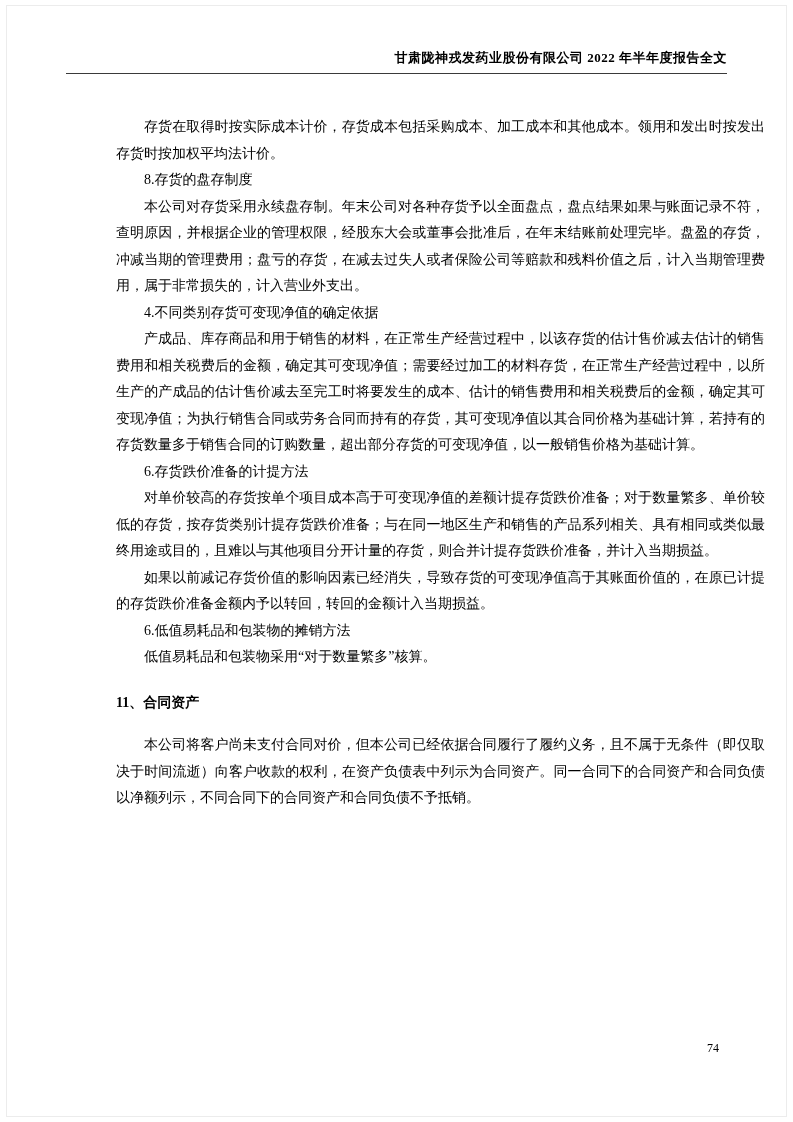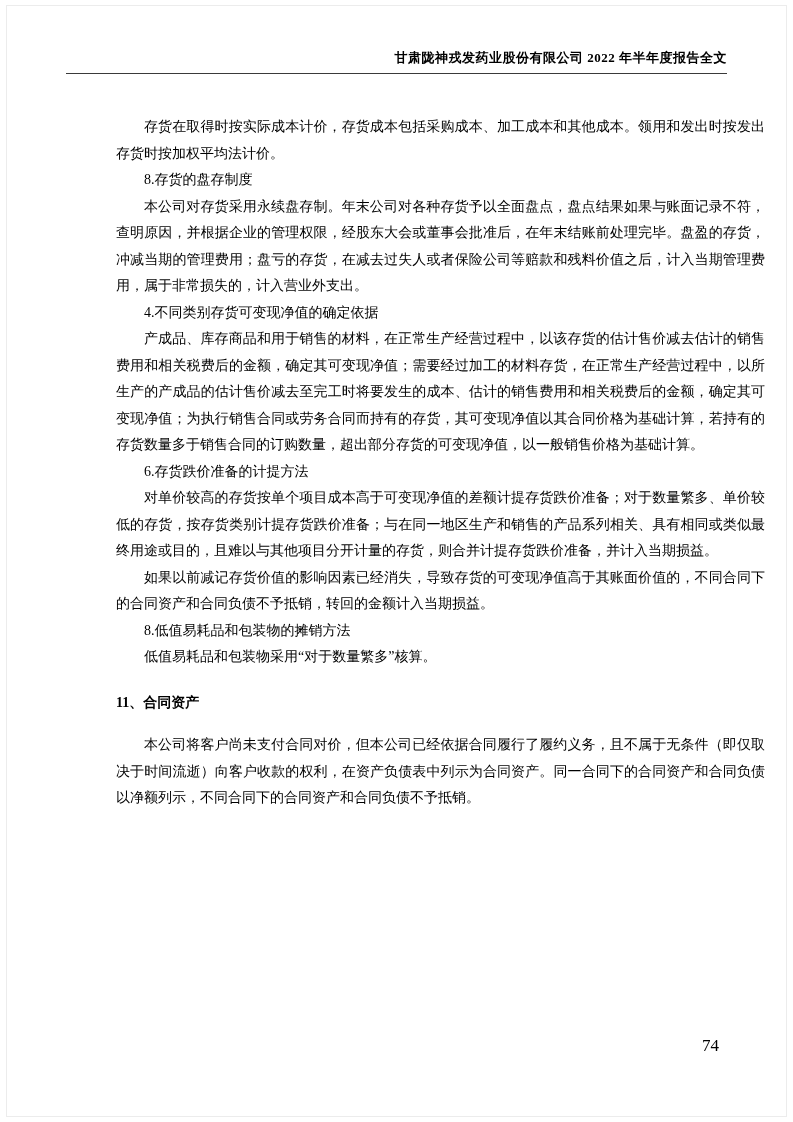--- a/index.html
+++ b/index.html
@@ -58,42 +58,42 @@
   .doc-content p.section-title {
     font-weight: bold;
     text-indent: 0;
     margin-top: 19px;
     margin-bottom: 16px;
   }
   .page-number {
     position: absolute;
     right: 74px;
     bottom: 66px;
-    font-size: 17px;
+    font-size: 12px;
   }
 </style>
 </head>
 <body>
 
 <div class="page">
   <div class="page-frame"></div>
 
   <div class="doc-header">
     <span>甘肃陇神戎发药业股份有限公司 2022 年半年度报告全文</span>
   </div>
 
   <div class="doc-content">
     <p>存货在取得时按实际成本计价，存货成本包括采购成本、加工成本和其他成本。领用和发出时按发出存货时按加权平均法计价。</p>
     <p class="subhead">8.存货的盘存制度</p>
     <p>本公司对存货采用永续盘存制。年末公司对各种存货予以全面盘点，盘点结果如果与账面记录不符，查明原因，并根据企业的管理权限，经股东大会或董事会批准后，在年末结账前处理完毕。盘盈的存货，冲减当期的管理费用；盘亏的存货，在减去过失人或者保险公司等赔款和残料价值之后，计入当期管理费用，属于非常损失的，计入营业外支出。</p>
     <p class="subhead">4.不同类别存货可变现净值的确定依据</p>
     <p>产成品、库存商品和用于销售的材料，在正常生产经营过程中，以该存货的估计售价减去估计的销售费用和相关税费后的金额，确定其可变现净值；需要经过加工的材料存货，在正常生产经营过程中，以所生产的产成品的估计售价减去至完工时将要发生的成本、估计的销售费用和相关税费后的金额，确定其可变现净值；为执行销售合同或劳务合同而持有的存货，其可变现净值以其合同价格为基础计算，若持有的存货数量多于销售合同的订购数量，超出部分存货的可变现净值，以一般销售价格为基础计算。</p>
     <p class="subhead">6.存货跌价准备的计提方法</p>
     <p>对单价较高的存货按单个项目成本高于可变现净值的差额计提存货跌价准备；对于数量繁多、单价较低的存货，按存货类别计提存货跌价准备；与在同一地区生产和销售的产品系列相关、具有相同或类似最终用途或目的，且难以与其他项目分开计量的存货，则合并计提存货跌价准备，并计入当期损益。</p>
-    <p>如果以前减记存货价值的影响因素已经消失，导致存货的可变现净值高于其账面价值的，不同合同下的合同资产和合同负债不予抵销，转回的金额计入当期损益。</p>
-    <p class="subhead">8.低值易耗品和包装物的摊销方法</p>
+    <p>如果以前减记存货价值的影响因素已经消失，导致存货的可变现净值高于其账面价值的，在原已计提的存货跌价准备金额内予以转回，转回的金额计入当期损益。</p>
+    <p class="subhead">6.低值易耗品和包装物的摊销方法</p>
     <p>低值易耗品和包装物采用“对于数量繁多”核算。</p>
     <p class="section-title">11、合同资产</p>
     <p>本公司将客户尚未支付合同对价，但本公司已经依据合同履行了履约义务，且不属于无条件（即仅取决于时间流逝）向客户收款的权利，在资产负债表中列示为合同资产。同一合同下的合同资产和合同负债以净额列示，不同合同下的合同资产和合同负债不予抵销。</p>
   </div>
 
   <div class="page-number">74</div>
 </div>
 
 </body></html>

